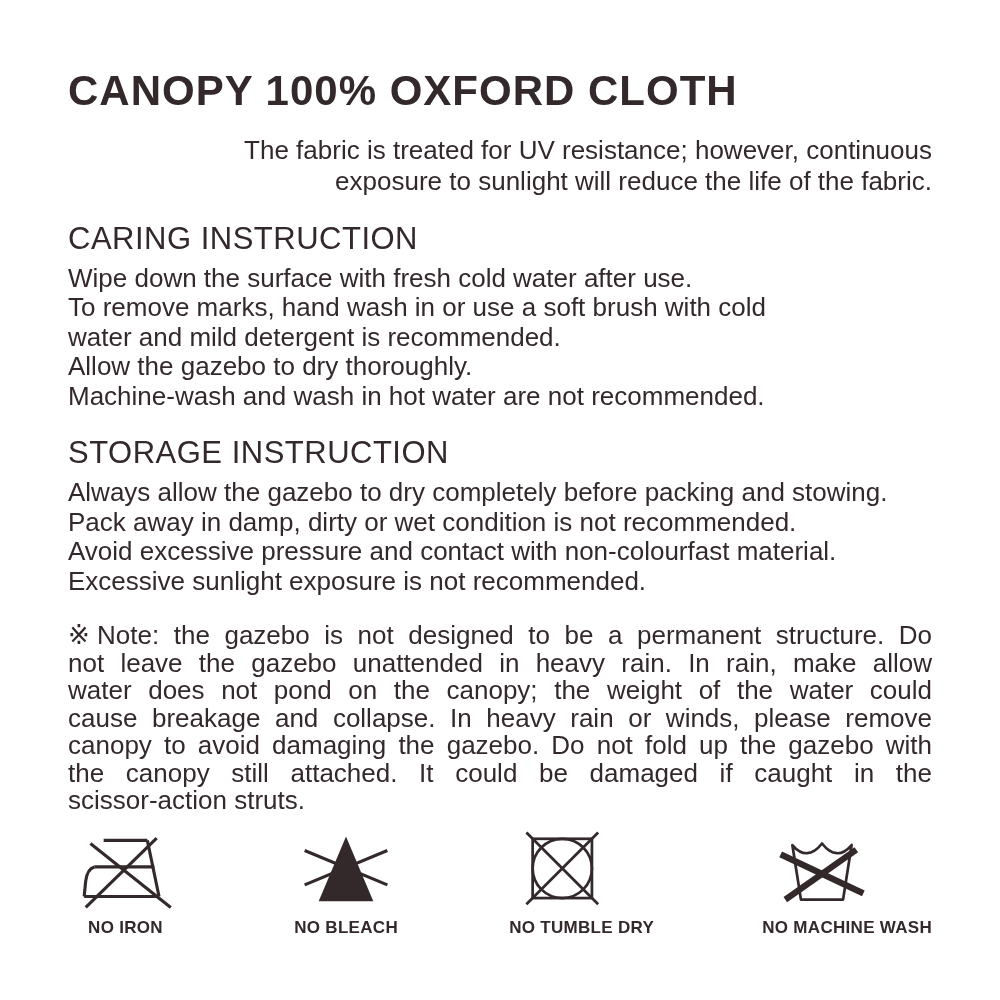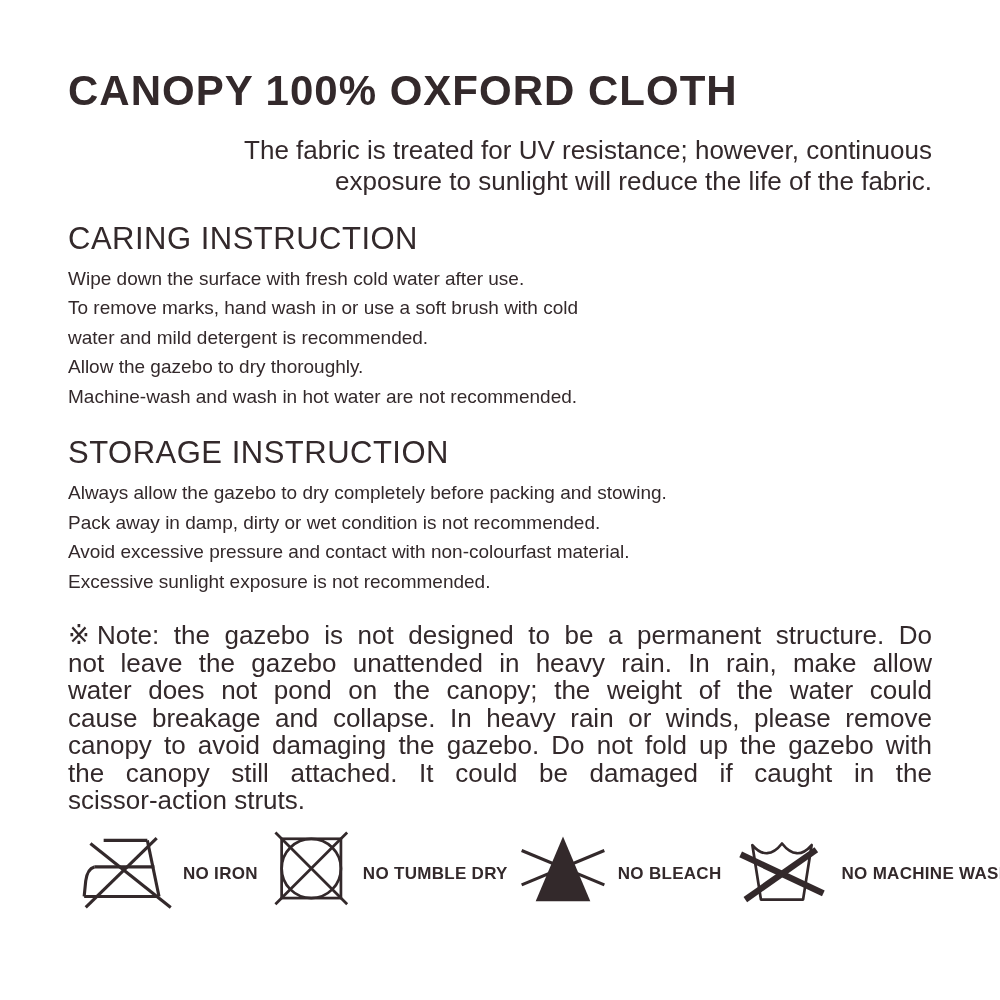--- a/index.html
+++ b/index.html
@@ -20,34 +20,34 @@
   }
 
   .intro { margin:0 0 16px 0;text-align:right; }
   .intro-line { font-size:26px; line-height:31px; white-space:nowrap; }
 
   .section-heading {
     margin:24px 0 7px 0;
     font-size:31px; font-weight:normal; letter-spacing:0.5px;
     white-space:nowrap;
   }
-  .inst-line { font-size:19px; line-height:29.5px; white-space:nowrap; }
+  .inst-line { font-size:26px; line-height:29.5px; white-space:nowrap; }
 
   .note { margin:26px 0 0 0; width:864px; }
   .note-line {
     font-size:26px; line-height:27.5px;
     text-align:justify; text-align-last:justify;
   }
   .note-line:last-child { text-align-last:left; }
 
   .symbols-row {
     margin-top:16px; width:864px;
     display:flex; justify-content:space-between; align-items:flex-start;
   }
-  .care-symbol { display:flex; flex-direction:row; align-items:center; }
+  .care-symbol { display:flex; flex-direction:column; }
   .care-symbol svg { display:block; }
   .care-symbol figcaption {
     margin-top:9px; font-size:17px; font-weight:bold;
     letter-spacing:0.3px; white-space:nowrap; text-align:center;
   }
   figure { margin:0; }
 </style>
 </head>
 <body>
 
@@ -96,36 +96,36 @@
         <path d="M20,46 H97"></path>
         <path d="M20,46 C13,48 10,56 9,64 L7,84"></path>
         <path d="M7,84 H103"></path>
         <path d="M15,16 L118,98"></path>
         <path d="M100,9 L9,98"></path>
       </svg>
       <figcaption>NO IRON</figcaption>
     </figure>
 
     <figure class="care-symbol">
+      <svg width="110" height="78" viewBox="0 0 120 100" fill="none" stroke="currentColor" stroke-width="4" stroke-linecap="butt" stroke-linejoin="round">
+        <path d="M7,25 L113,69"></path>
+        <path d="M113,25 L7,69"></path>
+        <path d="M60,7 L95,90 L25,90 Z" fill="currentColor" stroke="none"></path>
+      </svg>
+      <figcaption>NO BLEACH</figcaption>
+    </figure>
+
+    <figure class="care-symbol">
       <svg width="105" height="78" viewBox="0 0 120 100" fill="none" stroke="currentColor" stroke-width="3.5" stroke-linecap="butt" stroke-linejoin="miter">
         <rect x="23" y="10" width="76" height="76"></rect>
         <circle cx="61" cy="48" r="38"></circle>
         <path d="M15,2 L107,94"></path>
         <path d="M107,2 L15,94"></path>
       </svg>
       <figcaption>NO TUMBLE DRY</figcaption>
-    </figure>
-
-    <figure class="care-symbol">
-      <svg width="110" height="78" viewBox="0 0 120 100" fill="none" stroke="currentColor" stroke-width="4" stroke-linecap="butt" stroke-linejoin="round">
-        <path d="M7,25 L113,69"></path>
-        <path d="M113,25 L7,69"></path>
-        <path d="M60,7 L95,90 L25,90 Z" fill="currentColor" stroke="none"></path>
-      </svg>
-      <figcaption>NO BLEACH</figcaption>
     </figure>
 
     <figure class="care-symbol">
       <svg width="120" height="78" viewBox="0 0 120 100" fill="none" stroke="currentColor" stroke-width="3.5" stroke-linecap="butt" stroke-linejoin="round">
         <path d="M22,18 Q41,40 60,16 Q79,40 98,18 L87,88 L33,88 Z"></path>
         <path d="M7,30 L113,80" stroke-width="8"></path>
         <path d="M104,24 L13,88" stroke-width="8"></path>
       </svg>
       <figcaption>NO MACHINE WASH</figcaption>
     </figure>

